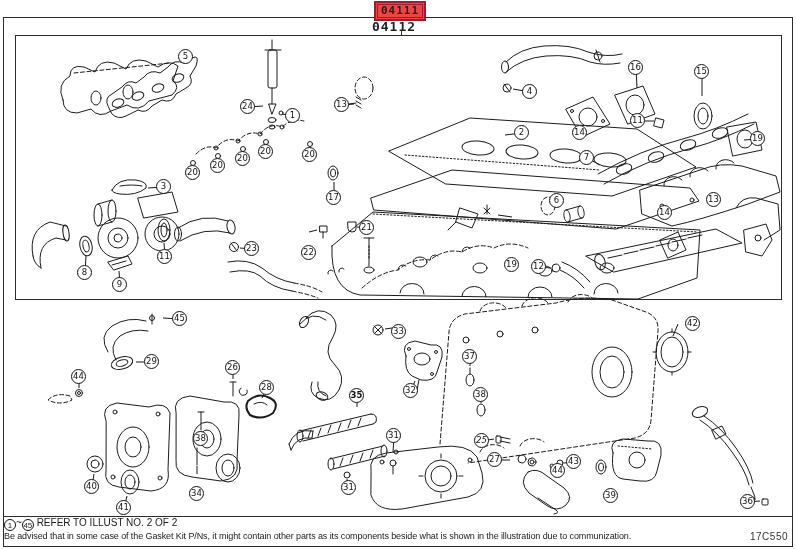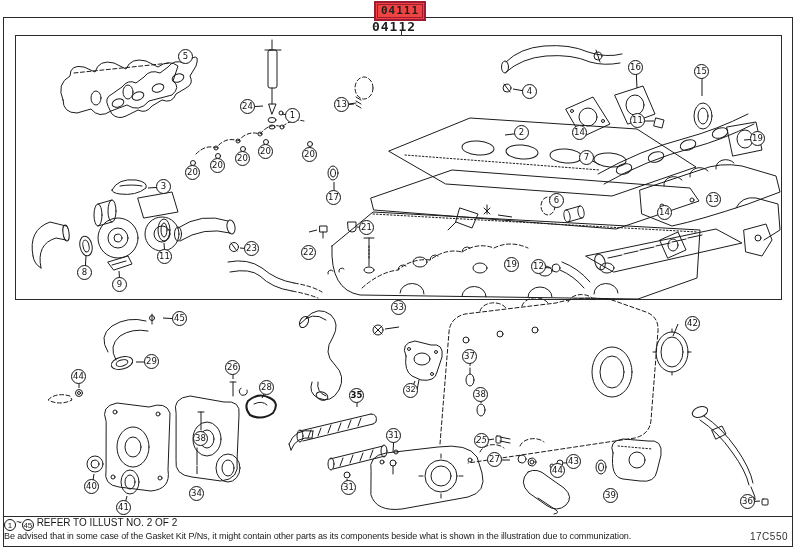--- a/index.html
+++ b/index.html
@@ -397,22 +397,22 @@
     <div class="callout" style="left: 359px; top: 220px;">21</div>
     <div class="callout" style="left: 172px; top: 311px;">45</div>
     <div class="callout" style="left: 144px; top: 354px;">29</div>
     <div class="callout" style="left: 71px; top: 369px;">44</div>
     <div class="callout" style="left: 225px; top: 360px;">26</div>
     <div class="callout" style="left: 259px; top: 380px;">28</div>
     <div class="callout" style="left: 84px; top: 479px;">40</div>
     <div class="callout" style="left: 116px; top: 500px;">41</div>
     <div class="callout" style="left: 193px; top: 431px;">38</div>
     <div class="callout" style="left: 189px; top: 466px; margin-top: 20px;">34</div>
-    <div class="callout" style="left: 391px; top: 300px;">33</div>
-    <div class="callout" style="left: 403px; top: 383px; font-family: Liberation Mono, monospace;">32</div>
+    <div class="callout" style="left: 391px; top: 324px;">33</div>
+    <div class="callout" style="left: 403px; top: 383px;">32</div>
     <div class="callout" style="left: 349px; top: 388px; font-weight: bold;">35</div>
     <div class="callout" style="left: 386px; top: 428px;">31</div>
     <div class="callout" style="left: 341px; top: 480px;">31</div>
     <div class="callout" style="left: 462px; top: 349px;">37</div>
     <div class="callout" style="left: 473px; top: 387px;">38</div>
     <div class="callout" style="left: 474px; top: 433px; font-style: italic;">25</div>
     <div class="callout" style="left: 487px; top: 452px;">27</div>
     <div class="callout" style="left: 670px; top: 316px; margin-left: 15px;">42</div>
     <div class="callout" style="left: 566px; top: 454px;">43</div>
     <div class="callout" style="left: 550px; top: 463px;">44</div>

